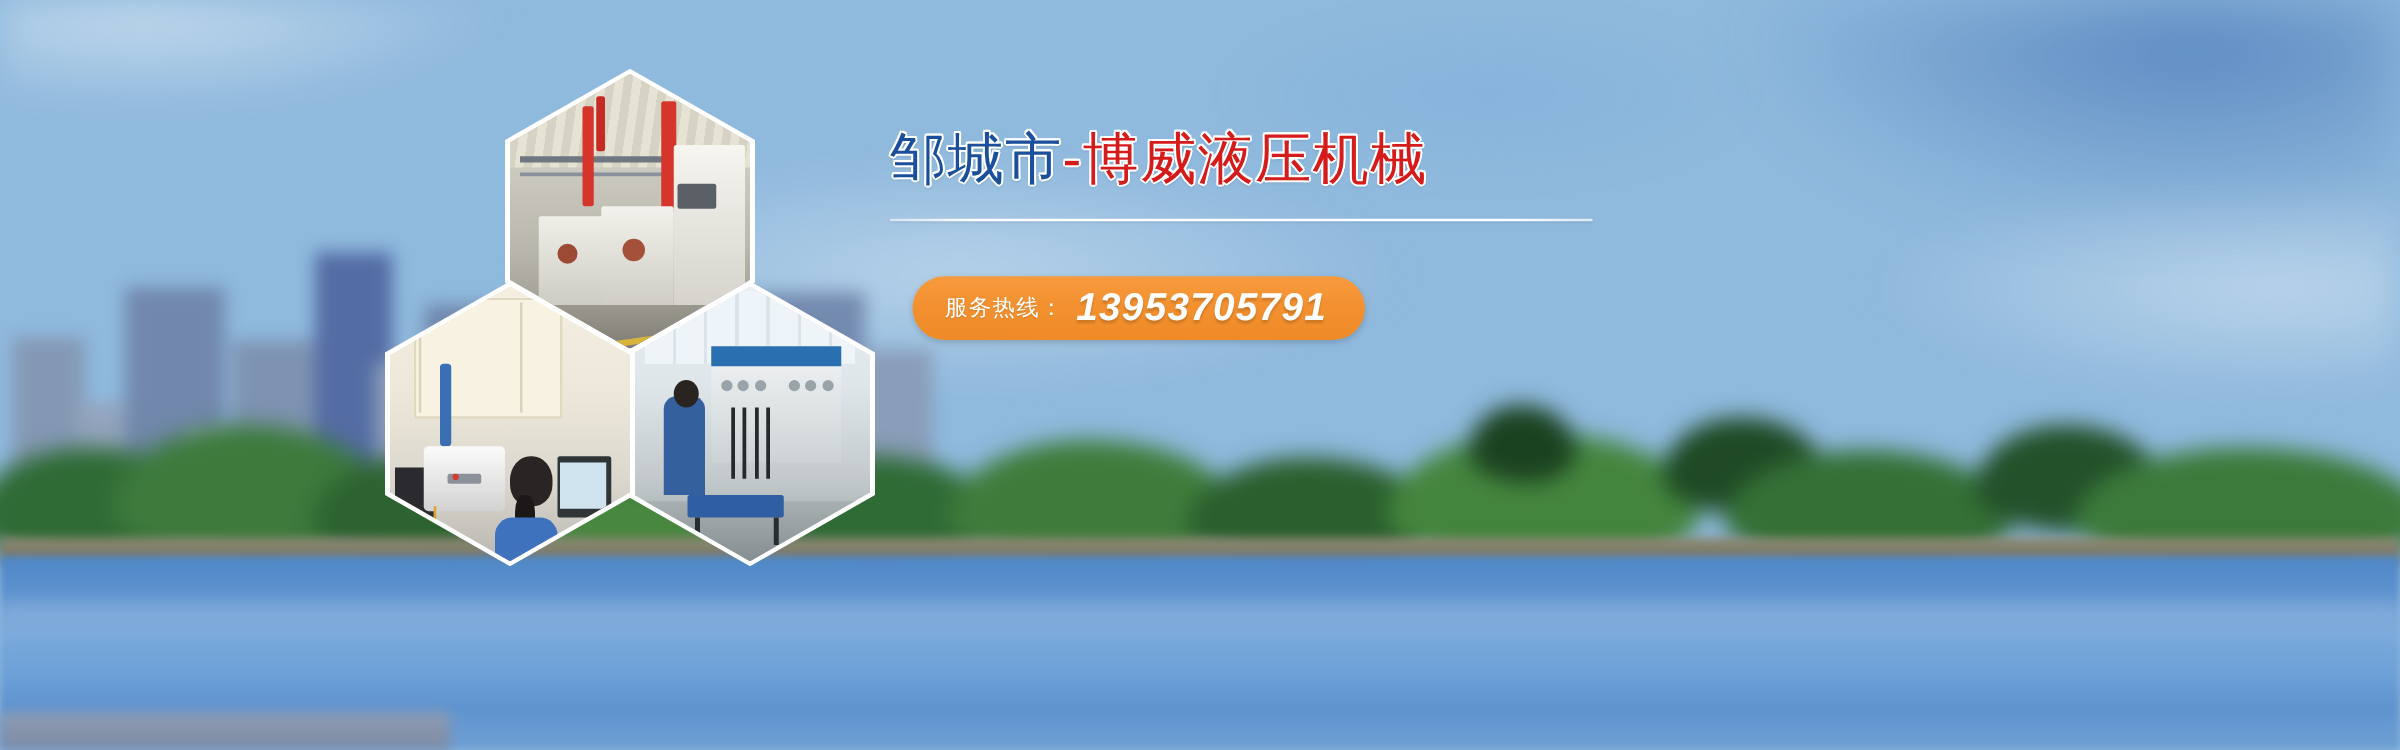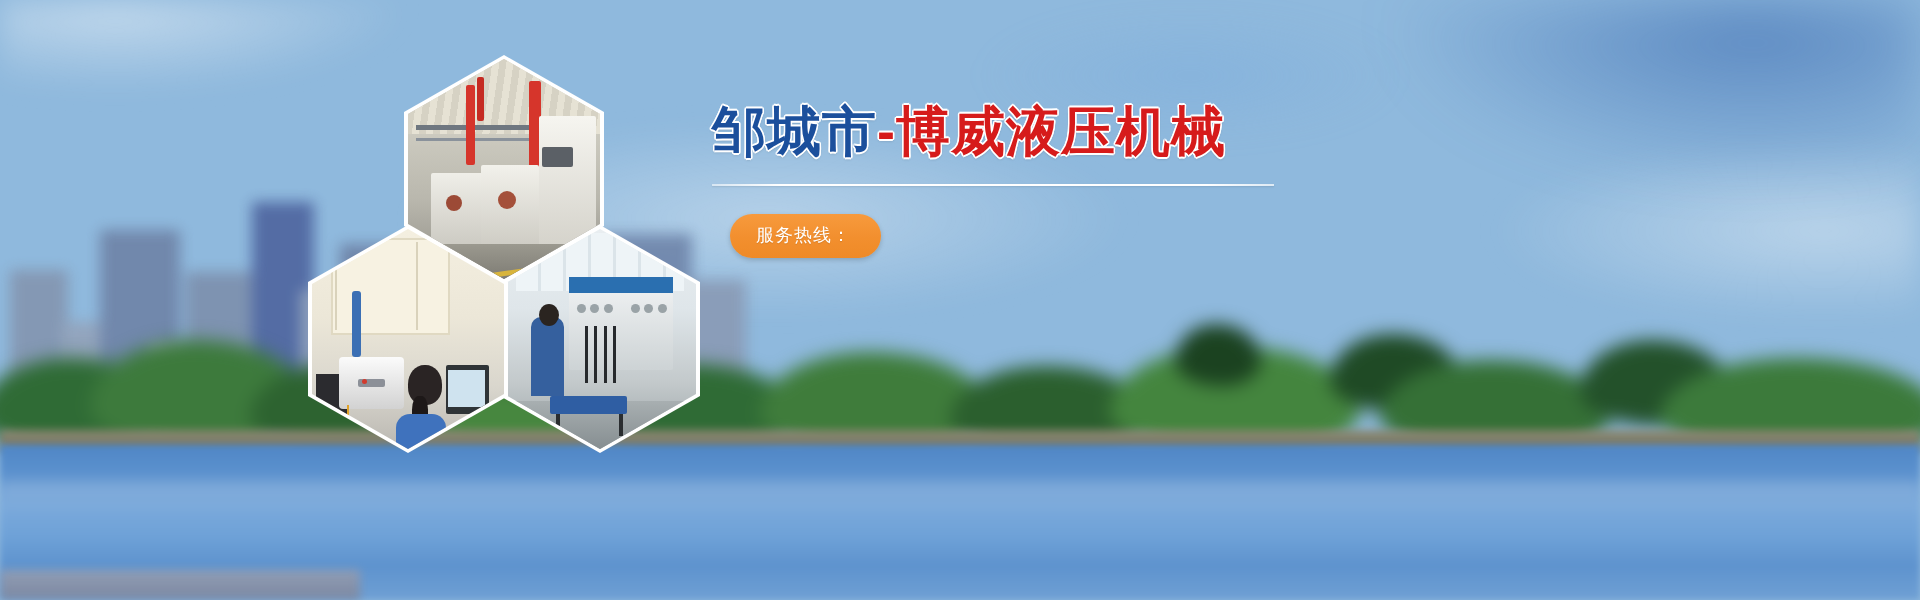--- a/index.html
+++ b/index.html
@@ -142,21 +142,21 @@
   .ph3 .worker{position:absolute;left:14%;top:40%;width:17%;height:36%;background:#35609e;border-radius:10px 10px 0 0;}
   .ph3 .whead{position:absolute;left:18%;top:34%;width:20px;height:22px;border-radius:50%;background:#2a2420;}
   .ph3 .cart{position:absolute;left:24%;top:76%;width:40%;height:8%;background:#2f5ea3;border-radius:2px;}
   .ph3 .cartleg{position:absolute;top:84%;width:4px;height:10%;background:#2a2d30;}
   .ph3 .cl1{left:27%;} .ph3 .cl2{left:60%;}
   .ph3 .floor{position:absolute;left:0;bottom:0;width:100%;height:22%;background:linear-gradient(180deg,#a8afb1,#868e91);}
 
   
   .content{position:absolute;left:712px;top:104px;width:580px;}
   .title{
-    font-size:54px;font-weight:700;line-height:1;letter-spacing:1px;
+    font-size:45px;font-weight:400;line-height:1;letter-spacing:1px;
     margin:0 0 0 0;white-space:nowrap;
   }
   .title .t-blue{color:#1b4f9c;}
   .title .t-red{color:#d61b1b;}
   .title span{
     text-shadow:
       -1.6px 0 #fff, 1.6px 0 #fff, 0 -1.6px #fff, 0 1.6px #fff,
       -1.2px -1.2px #fff, 1.2px -1.2px #fff, -1.2px 1.2px #fff, 1.2px 1.2px #fff,
       0 2px 3px rgba(0,0,0,.18);
   }
@@ -164,21 +164,21 @@
     margin:44px 0 0 0;width:566px;
     font-size:14.8px;line-height:31px;color:#2e3136;
     text-align:justify;letter-spacing:.2px;
   }
   .divider{
     margin-top:26px;width:562px;height:2px;
     background:linear-gradient(90deg,rgba(255,255,255,.55),#ffffff 12%,#ffffff 88%,rgba(255,255,255,.7));
     box-shadow:0 1px 2px rgba(0,0,0,.10);
   }
   .hotline{
-    margin-top:28px;margin-left:18px;
+    margin-top:44px;margin-left:18px;
     display:inline-flex;align-items:center;gap:10px;
     background:linear-gradient(180deg,#f79a3d 0%,#f28f2e 55%,#ef8a27 100%);
     border-radius:28px;padding:9px 30px 11px 26px;
     box-shadow:0 2px 5px rgba(0,0,0,.18);
   }
   .hotline .hl-label{
     color:#ffffff;font-size:18px;letter-spacing:1px;font-weight:400;
     text-shadow:0 1px 1px rgba(0,0,0,.12);
   }
   .hotline .hl-number{
@@ -307,17 +307,18 @@
 
   <div class="content">
 
     <h1 class="title"><span class="t-blue">邹城市</span><span class="t-red">-博威液压机械</span></h1>
 
 
     <div class="divider"></div>
 
     <div class="hotline">
       <span class="hl-label">服务热线：</span>
+      <span class="hl-number">13953705791</span>
     </div>
 
   </div>
 
 </div>
 
 </body></html>

